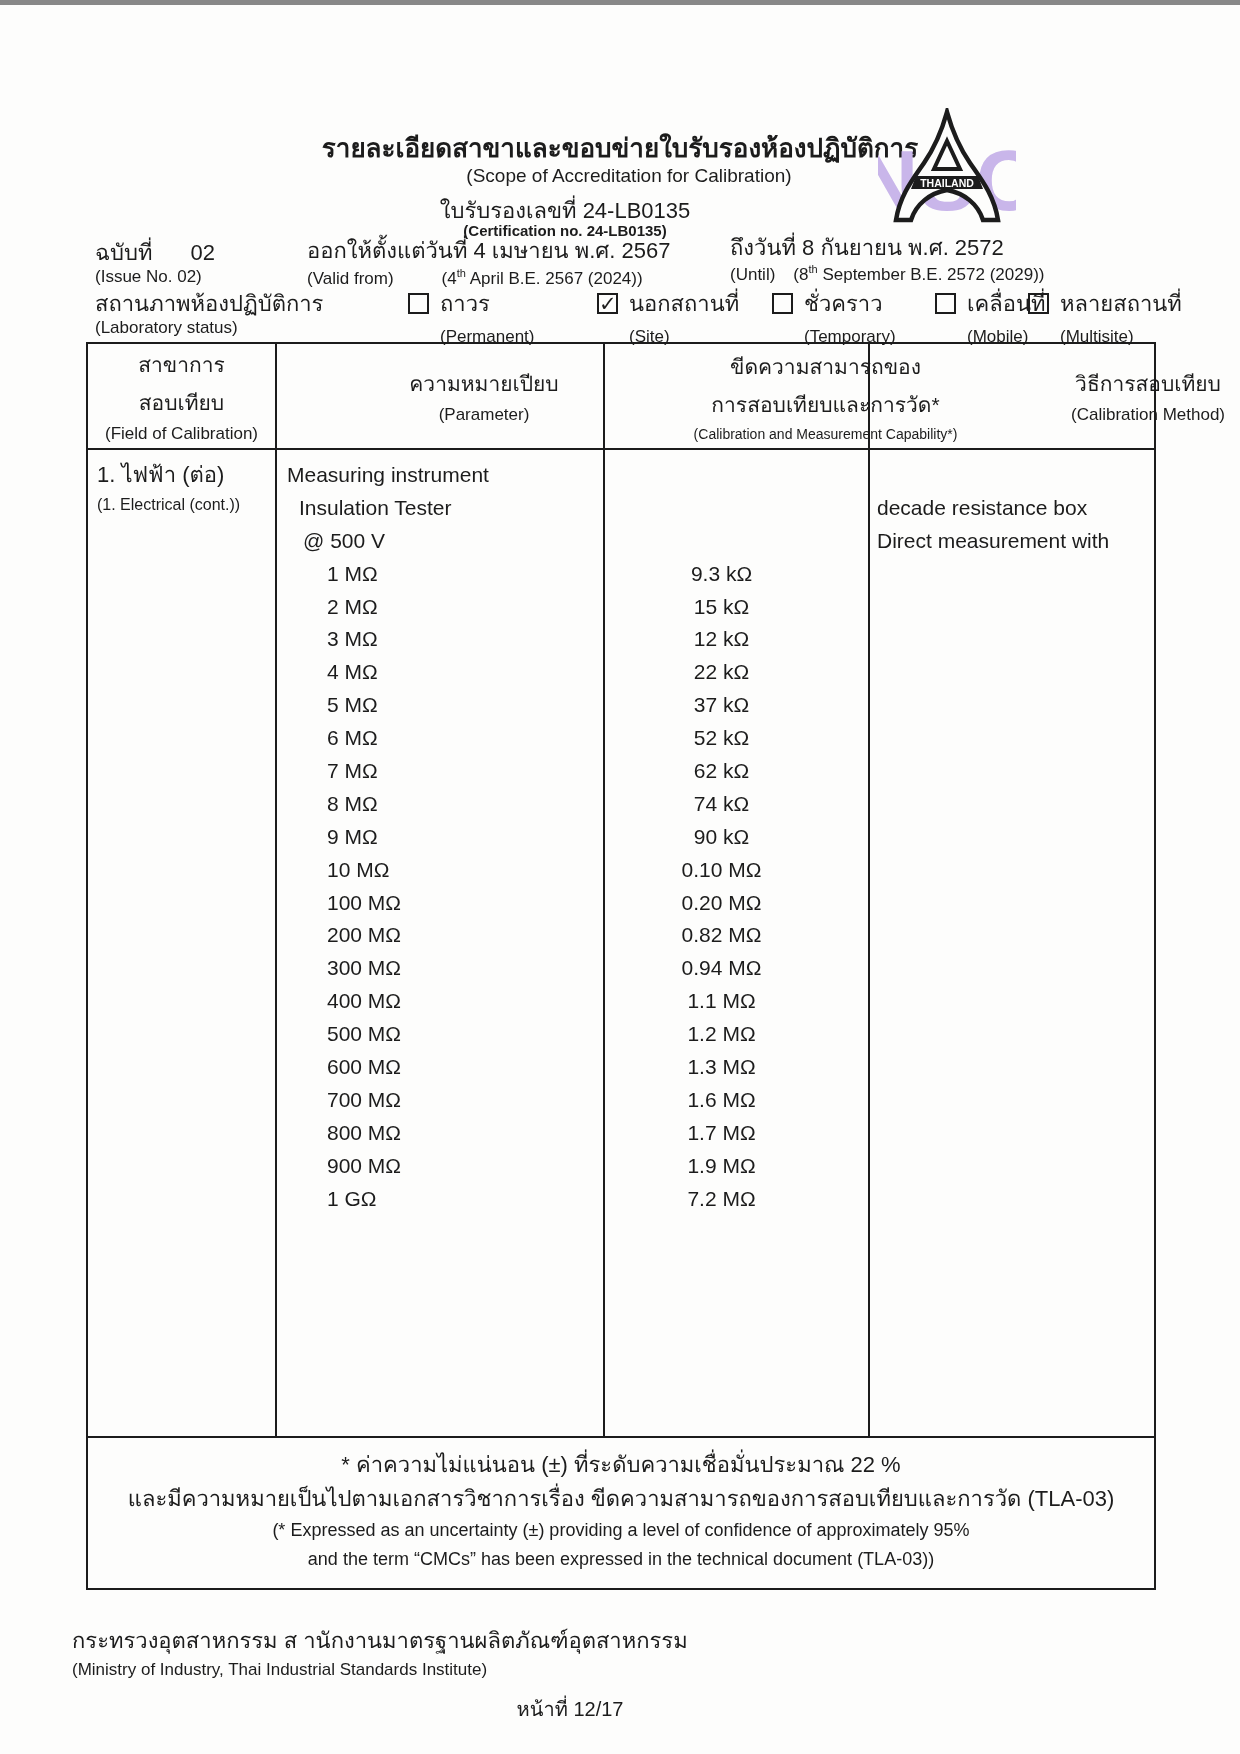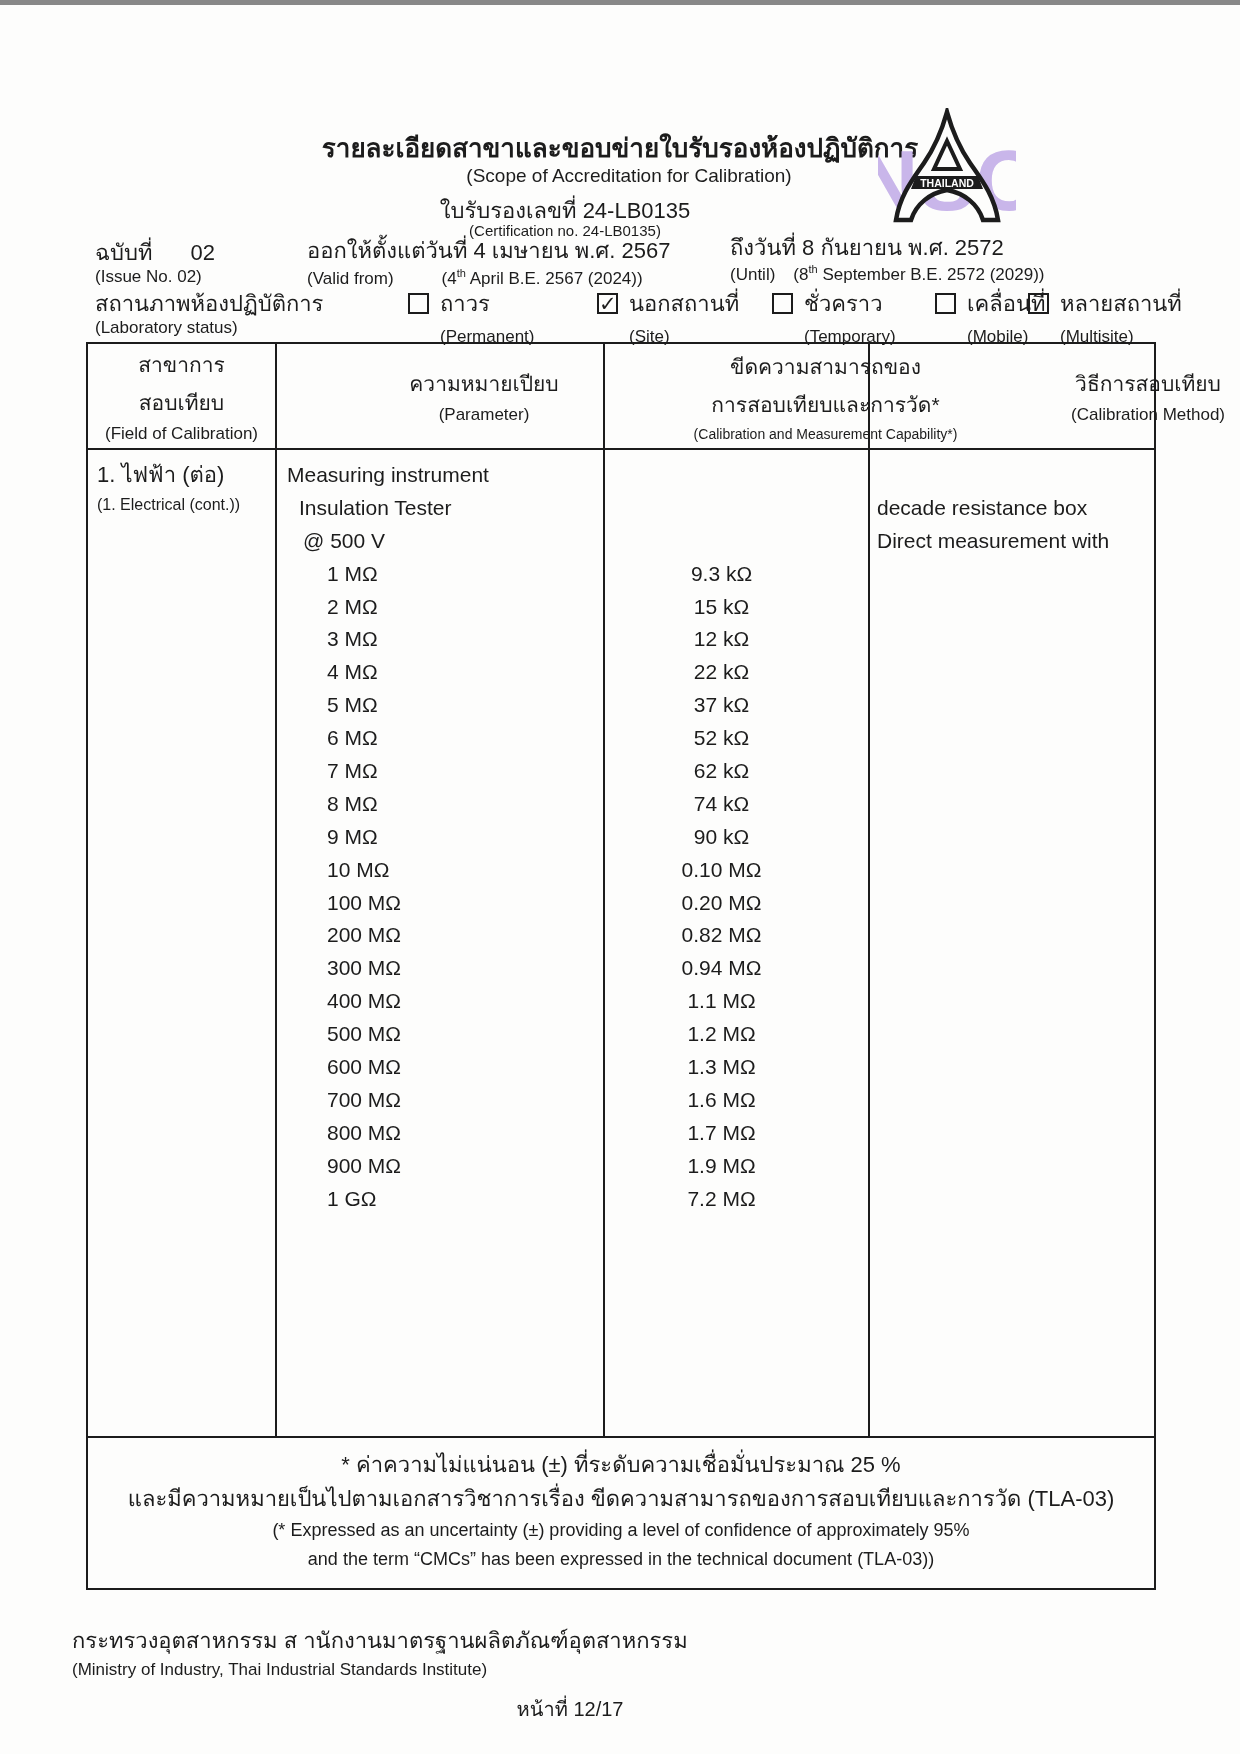--- a/index.html
+++ b/index.html
@@ -9,21 +9,21 @@
     font-family:"Liberation Sans","DejaVu Sans",sans-serif; color:#1c1c1c;
     margin:5px auto; overflow:hidden;
   }
   .abs { position:absolute; }
   .center { text-align:center; }
 
   
   .title-th   { top:122px; left:0; width:1240px; font-size:26px; font-weight:bold; }
   .title-en   { top:160px; left:0; width:1240px; font-size:19px;padding-left:18px; }
   .certno-th  { top:188px; left:0; width:1130px; font-size:22px; }
-  .certno-en  { top:217px; left:0; width:1130px; font-size:15px; }
+  .certno-en  { top:217px; left:0; width:1130px; font-size:15px;font-weight:bold; }
 
   
   .logo { top:103px; left:878px; width:138px; height:118px; }
 
   
   .issue-th   { top:230px; left:95px;  font-size:22px; }
   .issue-th .num { margin-left:38px; }
   .issue-en   { top:262px; left:95px;  font-size:17px; }
   .valid-th   { top:228px; left:307px; font-size:22px; }
   .valid-en   { top:262px; left:307px; font-size:17px; }
@@ -240,21 +240,21 @@
       </div>
 
       <div class="tcol">
         <div class="line"></div>
         <div class="line ind0">decade resistance box</div>
         <div class="line ind0">Direct measurement with</div>
       </div>
     </div>
 
     <div class="tfoot">
-      <div class="fn-th">* ค่าความไม่แน่นอน (±) ที่ระดับความเชื่อมั่นประมาณ 25 %</div>
+      <div class="fn-th">* ค่าความไม่แน่นอน (±) ที่ระดับความเชื่อมั่นประมาณ 22 %</div>
       <div class="fn-th">และมีความหมายเป็นไปตามเอกสารวิชาการเรื่อง ขีดความสามารถของการสอบเทียบและการวัด (TLA-03)</div>
       <div class="fn-en">(* Expressed as an uncertainty (±) providing a level of confidence of approximately 95%</div>
       <div class="fn-en">and the term “CMCs” has been expressed in the technical document (TLA-03))</div>
     </div>
   </div>
 
   <div class="abs ministry-th">กระทรวงอุตสาหกรรม  ส านักงานมาตรฐานผลิตภัณฑ์อุตสาหกรรม</div>
   <div class="abs ministry-en">(Ministry of Industry, Thai Industrial Standards Institute)</div>
   <div class="abs pageno">หน้าที่ 12/17</div>
 

